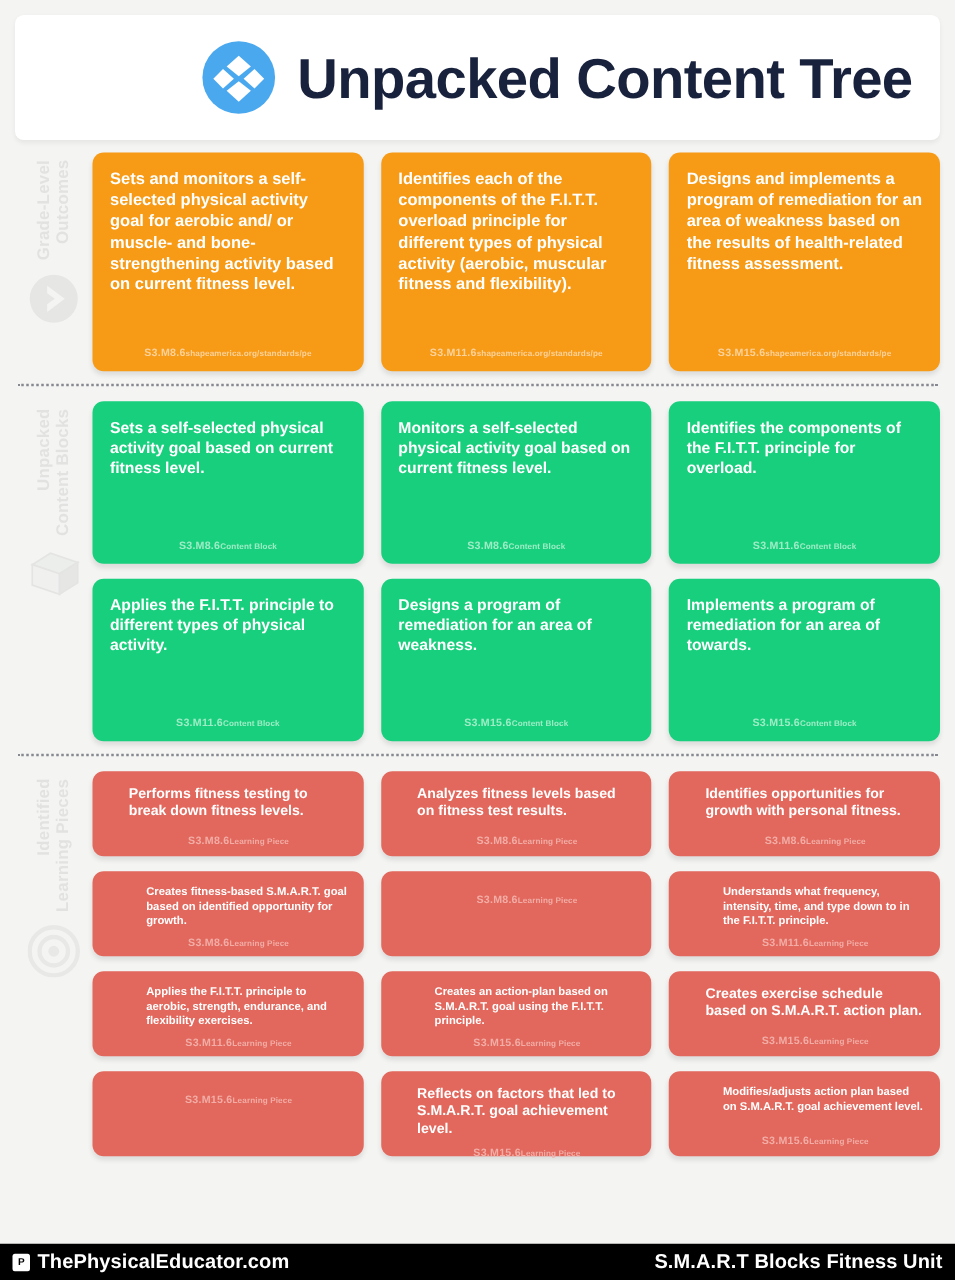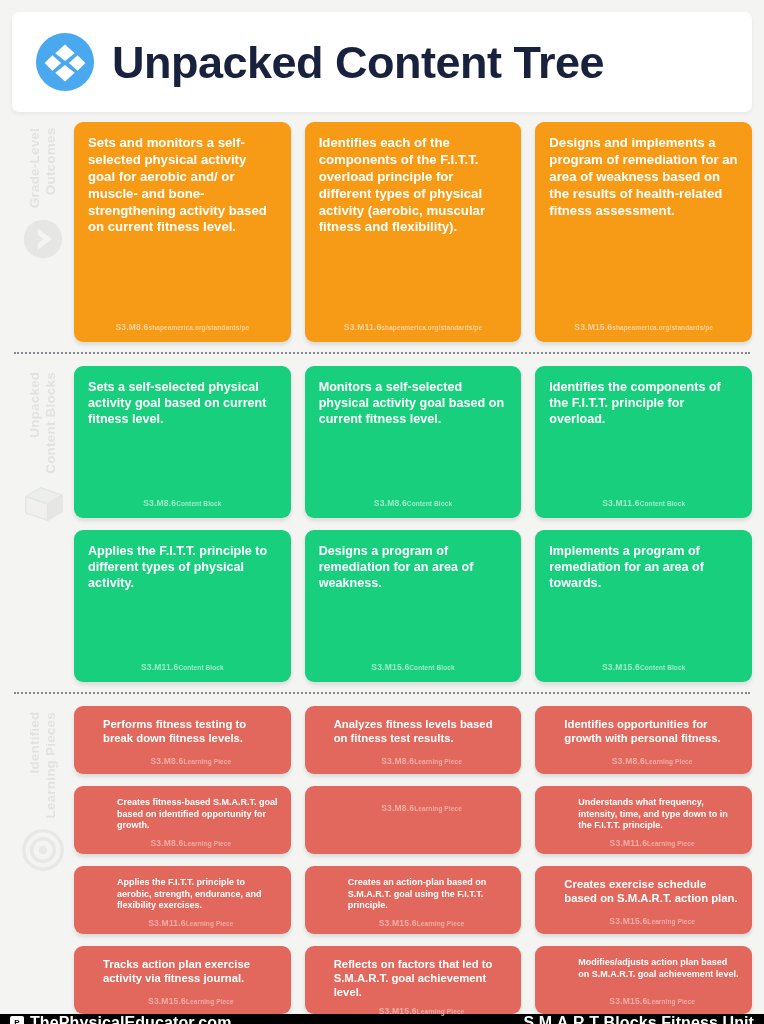--- a/index.html
+++ b/index.html
@@ -26,20 +26,21 @@
     padding: 12px 12px 0 12px;
   }
   .header {
     background: #ffffff;
     border-radius: 7px;
     height: 100px;
     display: flex;
     align-items: center;
     padding: 0 22px;
     box-shadow: 0 2px 4px rgba(0,0,0,0.06);
+    justify-content: flex-end;
   }
   .brand-icon {
     width: 62px;
     height: 62px;
     flex: 0 0 62px;
     margin-right: 16px;
   }
   .header-title {
     font-size: 45px;
     font-weight: bold;
@@ -131,31 +132,31 @@
   }
   .card-tag {
     font-size: 6.5px;
     font-weight: bold;
     letter-spacing: 0.1px;
   }
 
   
   .card.outcome {
     background: #f79a16;
-    height: 220px;
+    height: 175px;
   }
   .card.outcome .card-text { font-size: 13.2px; }
   .card.outcome .card-code,
   .card.outcome .card-tag { color: #fcd29a; }
 
   
   .card.block {
     background: #1ad17c;
     background: #17cf7c;
-    height: 152px;
+    height: 130px;
   }
   .card.block .card-text { font-size: 12.6px; }
   .card.block .card-code,
   .card.block .card-tag { color: #9eecc6; }
 
   
   .card.piece {
     background: #e2675c;
     height: 68px;
     padding: 11px 12px 4px 29px;
@@ -414,21 +415,20 @@
             <div class="card-text">Creates exercise schedule based on S.M.A.R.T. action plan.</div>
             <div class="card-foot">
               <span class="card-code">S3.M15.6</span>
               <span class="card-tag">Learning Piece</span>
             </div>
           </div>
         </div>
 
         <div class="row">
           <div class="card piece">
-            <div class="card-text">Tracks action plan exercise activity via fitness journal.</div>
             <div class="card-foot">
               <span class="card-code">S3.M15.6</span>
               <span class="card-tag">Learning Piece</span>
             </div>
           </div>
           <div class="card piece">
             <div class="card-text">Reflects on factors that led to S.M.A.R.T. goal achievement level.</div>
             <div class="card-foot">
               <span class="card-code">S3.M15.6</span>
               <span class="card-tag">Learning Piece</span>

